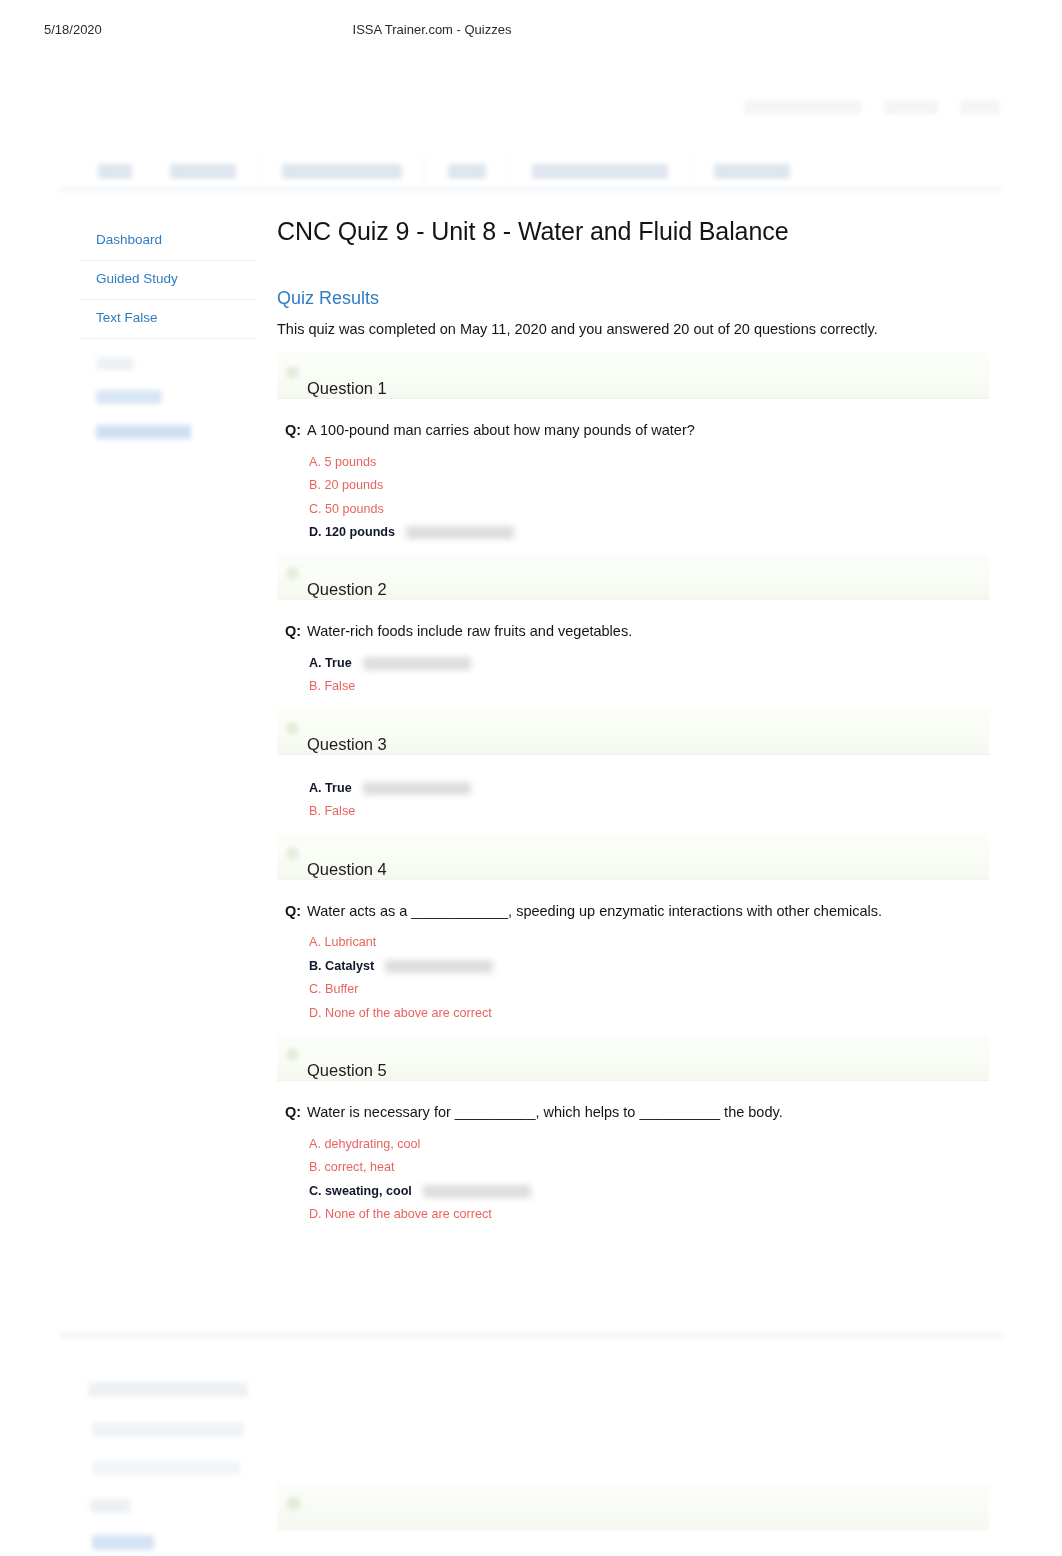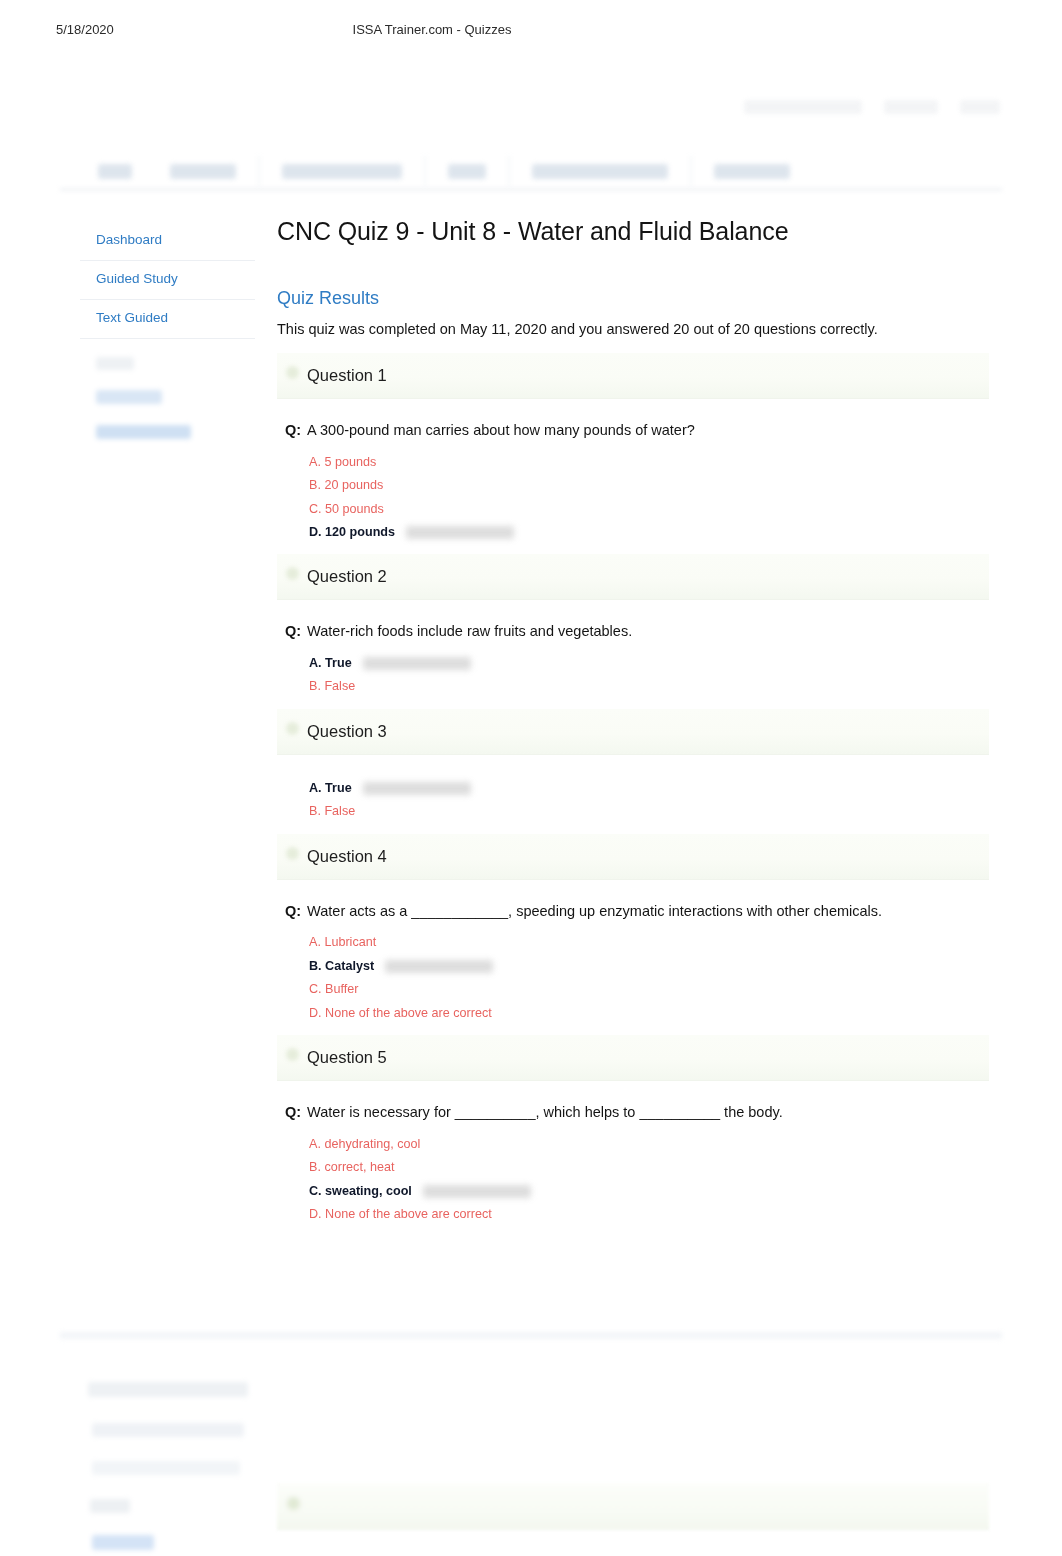--- a/index.html
+++ b/index.html
@@ -21,21 +21,21 @@
     position: absolute;
     top: 22px;
     left: 0;
     width: 1062px;
     height: 20px;
     font-size: 13px;
     color: #2b2b2b;
   }
   .print-header .ph-date {
     position: absolute;
-    left: 56px;
+    left: 44px;
     top: 0;
   }
   .print-header .ph-title {
     position: absolute;
     left: 0;
     top: 0;
     width: 864px;
     text-align: center;
   }
 
@@ -160,21 +160,21 @@
   }
 
   
   .question-block { margin-bottom: 0; }
   .q-header {
     position: relative;
     height: 45px;
     background: linear-gradient(180deg, #fbfdf8 0%, #fafcf6 55%, #f4f8f0 100%);
     border-bottom: 1px solid #f0f4ec;
     display: flex;
-    align-items: center;
+    align-items: flex-end;
     filter: blur(.25px);
   }
   .q-bullet {
     position: absolute;
     left: 9px;
     top: 13px;
     width: 13px;
     height: 13px;
     border-radius: 50%;
     background: #dfe8d2;
@@ -305,39 +305,39 @@
     <span class="nav-sep"></span>
     <span class="nav-spacer-sm"></span>
     <span class="nav-item n6"></span>
   </div>
   <div class="nav-underline"></div>
 </div>
 
 <nav class="sidebar">
   <a class="side-link" href="#">Dashboard</a>
   <a class="side-link" href="#">Guided Study</a>
-  <a class="side-link" href="#">Text Guided</a>
+  <a class="side-link" href="#">Text False</a>
   <span class="side-faded f1"></span>
   <span class="side-faded f2"></span>
   <span class="side-faded f3"></span>
 </nav>
 
 <main class="main">
   <h1 class="page-title">CNC Quiz 9 - Unit 8 - Water and Fluid Balance</h1>
   <h2 class="results-heading">Quiz Results</h2>
   <p class="results-summary">This quiz was completed on May 11, 2020 and you answered 20 out of 20 questions correctly.</p>
 
   <div id="questions-container">
       <div class="question-block">
         <div class="q-header">
           <span class="q-bullet"></span>
           <span class="q-header-label">Question 1</span>
         </div>
         <div class="q-body">
-          <p class="q-prompt"><span class="q-tag">Q:</span><span>A 300-pound man carries about how many pounds of water?</span></p>
+          <p class="q-prompt"><span class="q-tag">Q:</span><span>A 100-pound man carries about how many pounds of water?</span></p>
           <ul class="answers">
             <li class="answer">
               <span>A. 5 pounds</span>
             </li>
             <li class="answer">
               <span>B. 20 pounds</span>
             </li>
             <li class="answer">
               <span>C. 50 pounds</span>
             </li>

